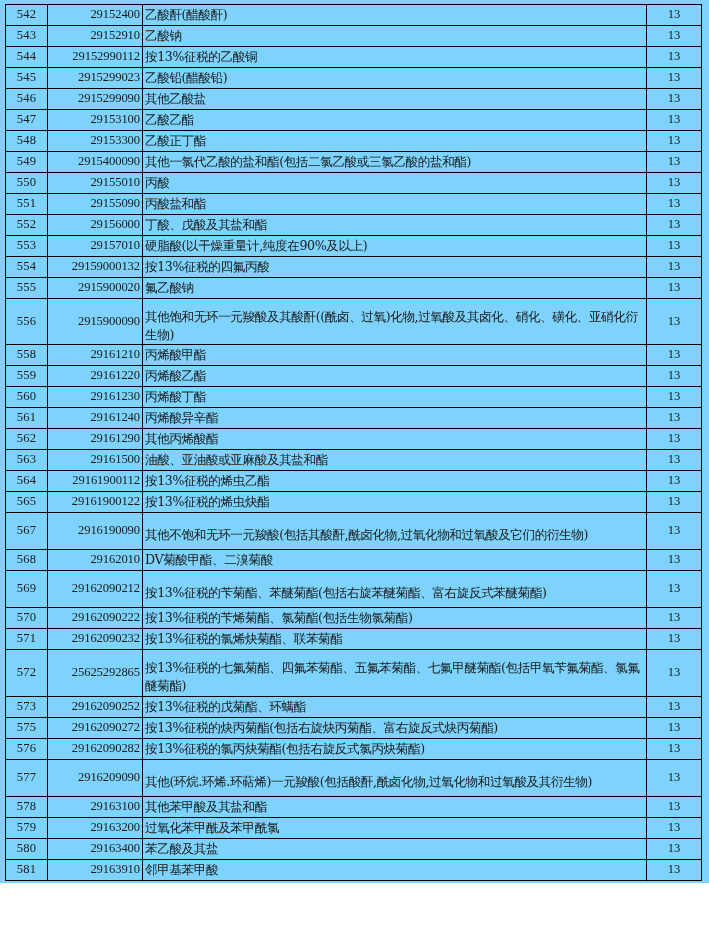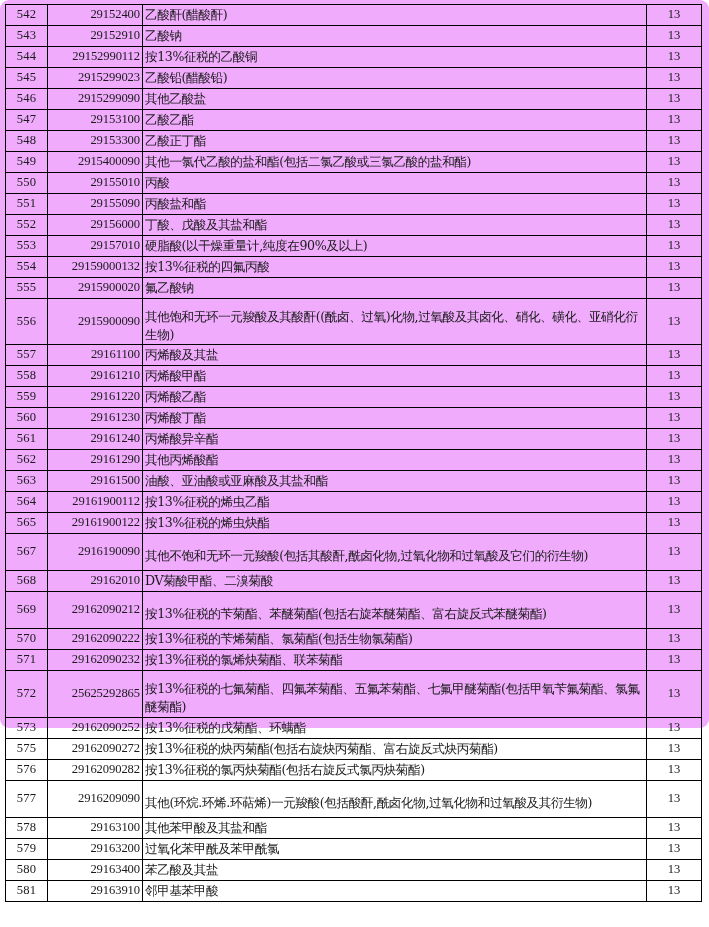--- a/index.html
+++ b/index.html
@@ -11,25 +11,24 @@
   body {
     width: 709px;
     height: 927px;
     font-family: "Liberation Serif", "DejaVu Serif", serif;
     color: #1a1a1a;
     overflow: hidden;
   }
   .page {
     position: relative;
     width: 709px;
-    height: 728px;
+    height: 883px;
     box-sizing: border-box;
     padding: 4px 5px 0 5px;
-    background: #f0abfc;
-    border-radius: 9px;
+    background: #7dd3fc;
   }
   table.hs-table {
     border-collapse: collapse;
     width: 696px;
     table-layout: fixed;
     border: 1px solid #000000;
   }
   table.hs-table col.c-seq   { width: 42px; }
   table.hs-table col.c-code  { width: 95px; }
   table.hs-table col.c-name  { width: 504px; }
@@ -168,26 +167,20 @@
           <td class="name">氟乙酸钠</td>
           <td class="rate">13</td>
         </tr>
         <tr class="r2">
           <td class="seq">556</td>
           <td class="code">2915900090</td>
           <td class="name">其他饱和无环一元羧酸及其酸酐((酰卤、过氧)化物,过氧酸及其卤化、硝化、磺化、亚硝化衍生物)</td>
           <td class="rate">13</td>
         </tr>
         <tr class="r1">
-          <td class="seq">557</td>
-          <td class="code">29161100</td>
-          <td class="name">丙烯酸及其盐</td>
-          <td class="rate">13</td>
-        </tr>
-        <tr class="r1">
           <td class="seq">558</td>
           <td class="code">29161210</td>
           <td class="name">丙烯酸甲酯</td>
           <td class="rate">13</td>
         </tr>
         <tr class="r1">
           <td class="seq">559</td>
           <td class="code">29161220</td>
           <td class="name">丙烯酸乙酯</td>
           <td class="rate">13</td>

